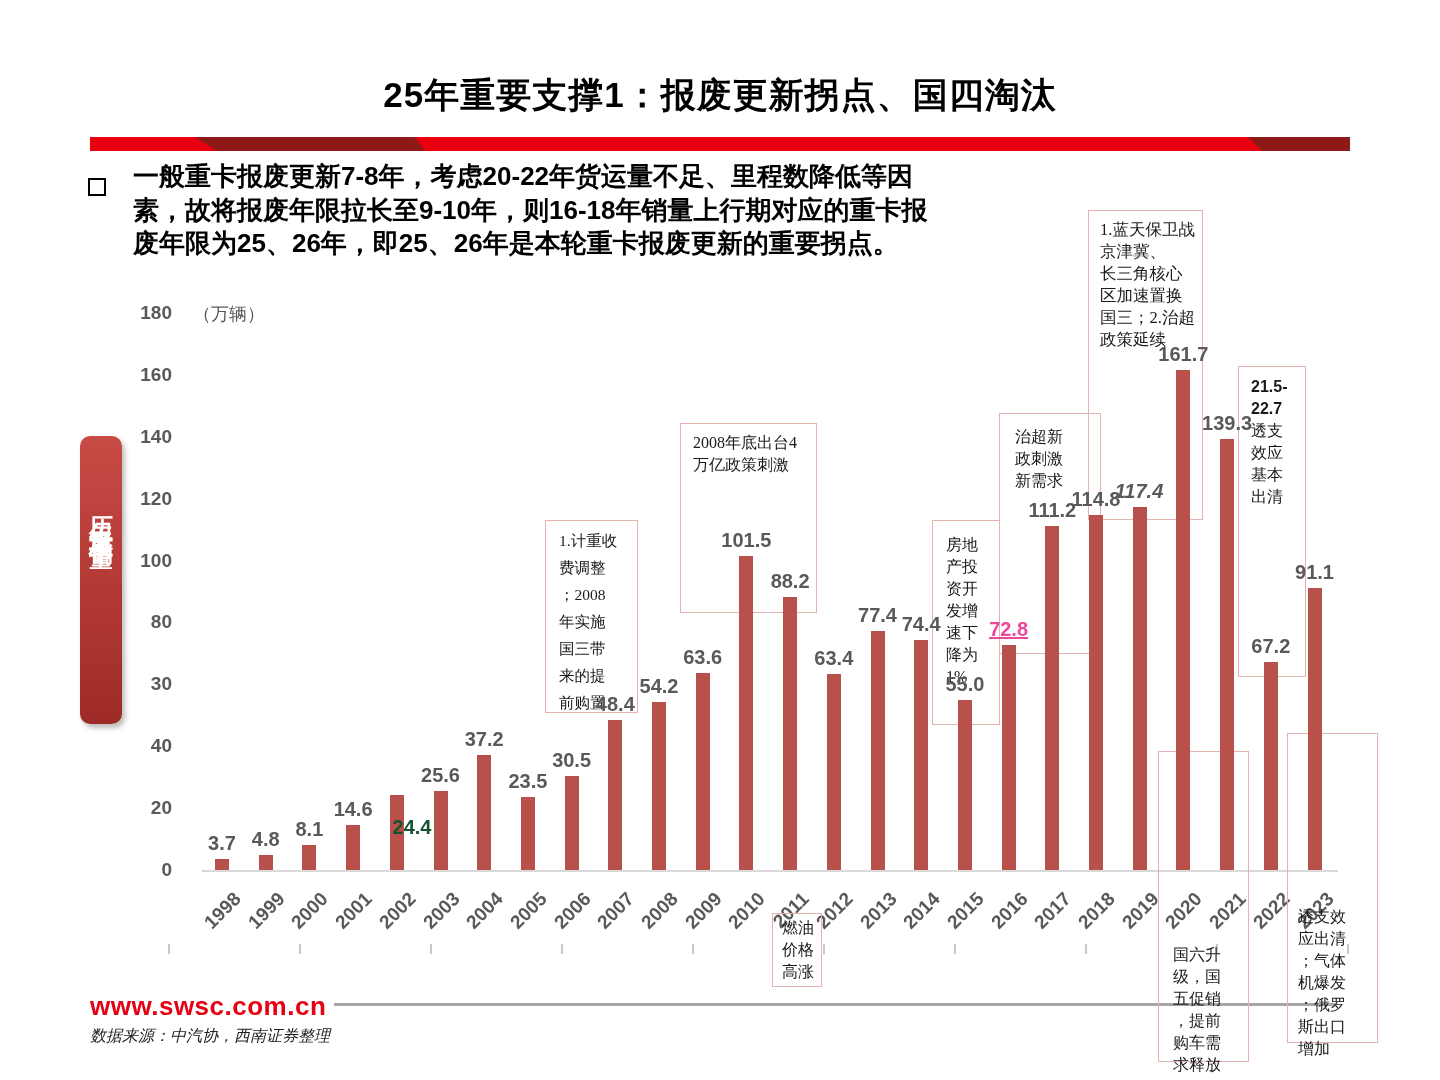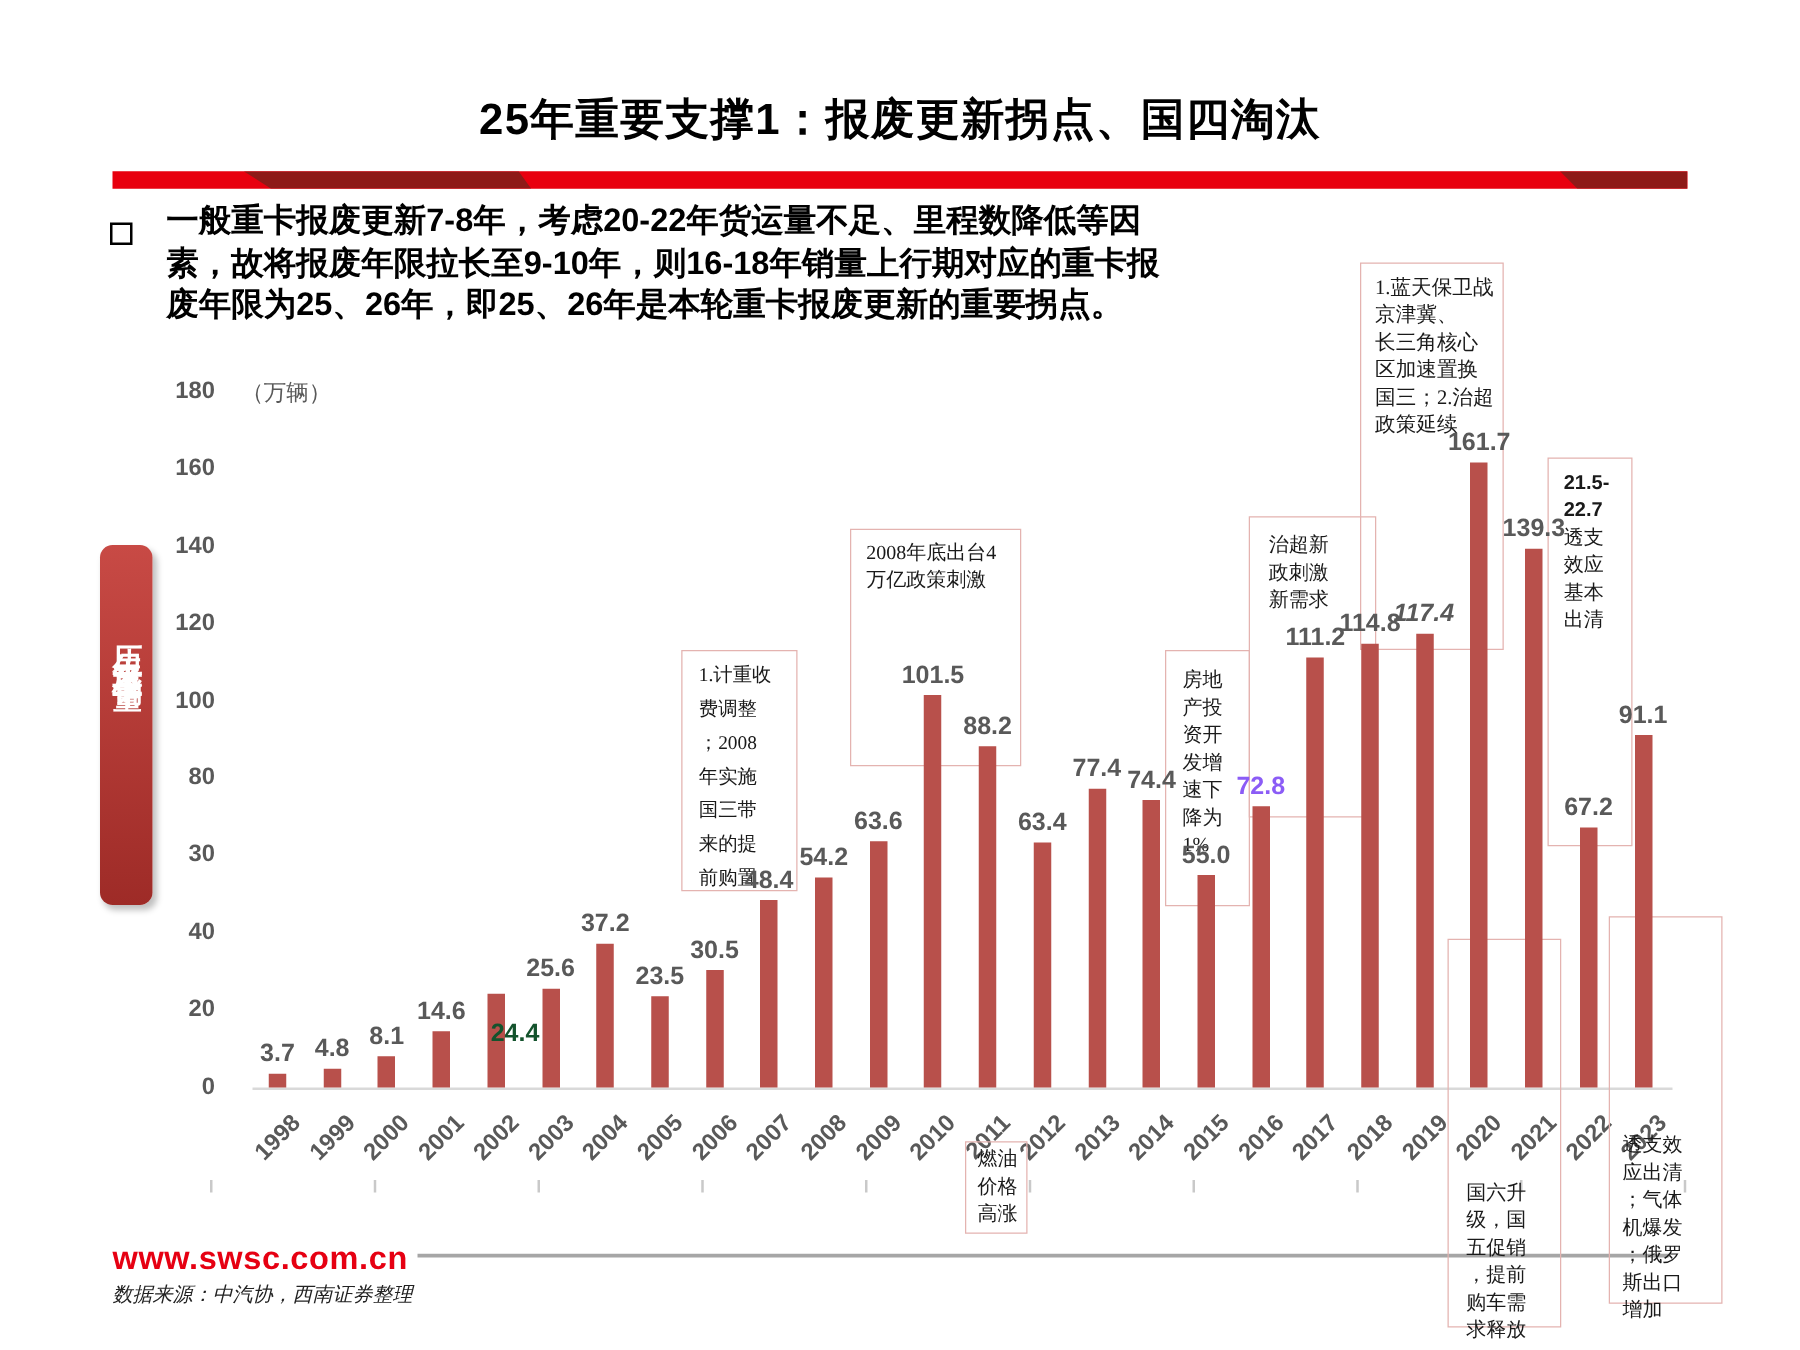--- a/index.html
+++ b/index.html
@@ -176,21 +176,21 @@
       <div class="bar" style="left: 870.5px; top: 631px; height: 239px; background: rgb(184, 80, 75);"></div>
       <div class="vlabel" style="left: 837.5px; top: 604px; color: rgb(89, 89, 89);">77.4</div>
       <div class="xlabel" style="left: 825.5px; top: 888px;">2013</div>
       <div class="bar" style="left: 914.2px; top: 640px; height: 230px; background: rgb(184, 80, 75);"></div>
       <div class="vlabel" style="left: 881.2px; top: 613px; color: rgb(89, 89, 89);">74.4</div>
       <div class="xlabel" style="left: 869.2px; top: 888px;">2014</div>
       <div class="bar" style="left: 957.9px; top: 700px; height: 170px; background: rgb(184, 80, 75);"></div>
       <div class="vlabel" style="left: 924.9px; top: 673px; color: rgb(89, 89, 89);">55.0</div>
       <div class="xlabel" style="left: 912.9px; top: 888px;">2015</div>
       <div class="bar" style="left: 1001.6px; top: 645px; height: 225px; background: rgb(184, 80, 75);"></div>
-      <div class="vlabel" style="left: 968.6px; top: 618px; color: #8b5cf6;">72.8</div>
+      <div class="vlabel" style="left: 968.6px; top: 618px; color: #ec4899; text-decoration: underline;">72.8</div>
       <div class="xlabel" style="left: 956.6px; top: 888px;">2016</div>
       <div class="bar" style="left: 1045.3px; top: 526px; height: 344px; background: rgb(184, 80, 75);"></div>
       <div class="vlabel" style="left: 1012.3px; top: 499px; color: rgb(89, 89, 89);">111.2</div>
       <div class="xlabel" style="left: 1000.3px; top: 888px;">2017</div>
       <div class="bar" style="left: 1089px; top: 515px; height: 355px; background: rgb(184, 80, 75);"></div>
       <div class="vlabel" style="left: 1056px; top: 488px; color: rgb(89, 89, 89);">114.8</div>
       <div class="xlabel" style="left: 1044px; top: 888px;">2018</div>
       <div class="bar" style="left: 1132.7px; top: 507px; height: 363px; background: rgb(184, 80, 75);"></div>
       <div class="vlabel" style="left: 1099px; top: 480px; color: rgb(89, 89, 89); font-style: italic;">117.4</div>
       <div class="xlabel" style="left: 1087.7px; top: 888px;">2019</div>

